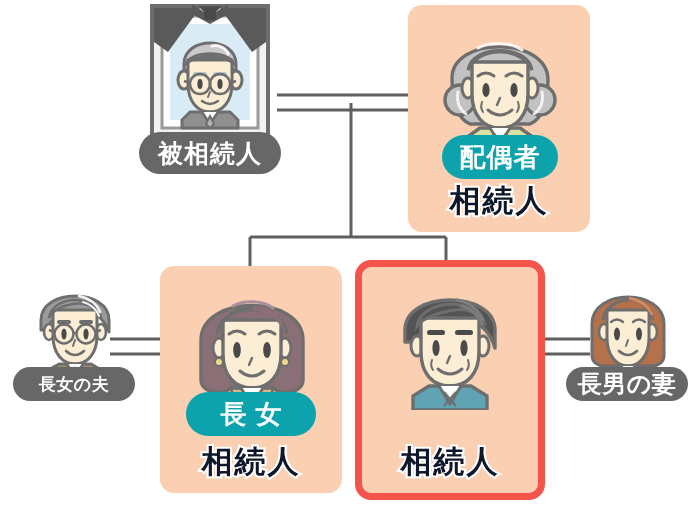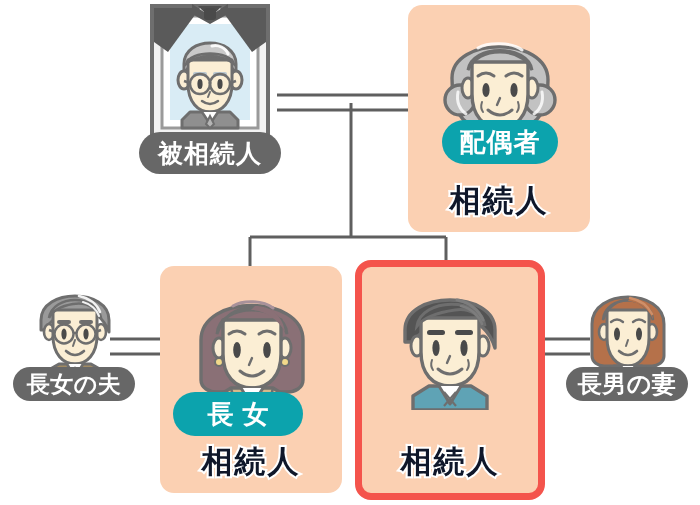--- a/index.html
+++ b/index.html
@@ -164,21 +164,21 @@
 
       <path d="M50 88 Q48 94 51 98" fill="none" stroke="#6e6e6e" stroke-width="2" stroke-linecap="round"></path>
       <path d="M86 88 Q88 94 85 98" fill="none" stroke="#6e6e6e" stroke-width="2" stroke-linecap="round"></path>
 
       <path d="M48 114 L34 124 L34 140 L102 140 L102 124 L88 114 Z" fill="#d8e2a0" stroke="#6e6e6e" stroke-width="3.4" stroke-linejoin="round"></path>
       <path d="M58 114 L68 130 L78 114" fill="#ffffff" stroke="#6e6e6e" stroke-width="3" stroke-linejoin="round"></path>
       <path d="M62 120 L74 132" stroke="#6e6e6e" stroke-width="2.4"></path>
       <path d="M74 120 L62 132" stroke="#6e6e6e" stroke-width="2.4"></path>
     </svg>
   </div>
-  <div class="pill teal" style="left:442px;top:120px;width:116px;height:44px;font-size:26px;letter-spacing:1px;">
+  <div class="pill teal" style="left:442px;top:135px;width:116px;height:44px;font-size:26px;letter-spacing:1px;">
     <span>配偶者</span>
   </div>
   <div class="caption" style="left:408px;top:180px;width:182px;font-size:31px;letter-spacing:2px;">
     <span>相続人</span>
   </div>
 
   <div class="node" style="left:185px;top:272px;width:134px;height:140px;">
     <svg width="134" height="140" viewBox="0 0 134 140">
 
       <path d="M16 68 C16 22, 118 22, 118 68 L118 108 C118 116, 110 120, 102 120 L32 120 C24 120, 16 116, 16 108 Z" fill="#8a7076" stroke="#6e6e6e" stroke-width="3.4" stroke-linejoin="round"></path>
@@ -206,21 +206,21 @@
       <path d="M55 99 Q67 109 79 99" fill="none" stroke="#6e6e6e" stroke-width="3" stroke-linecap="round"></path>
 
       <path d="M46 116 L30 126 L30 140 L104 140 L104 126 L88 116 Z" fill="#d6b98a" stroke="#6e6e6e" stroke-width="3.4" stroke-linejoin="round"></path>
       <path d="M56 116 L67 134 L78 116" fill="#ffffff" stroke="#6e6e6e" stroke-width="3" stroke-linejoin="round"></path>
       <path d="M46 116 L52 140" fill="none" stroke="#6e6e6e" stroke-width="2.6"></path>
       <path d="M88 116 L82 140" fill="none" stroke="#6e6e6e" stroke-width="2.6"></path>
       <path d="M61 122 L73 136" stroke="#6e6e6e" stroke-width="2.2"></path>
       <path d="M73 122 L61 136" stroke="#6e6e6e" stroke-width="2.2"></path>
     </svg>
   </div>
-  <div class="pill teal" style="left:173px;top:392px;width:130px;height:44px;font-size:26px;letter-spacing:9px;text-indent:9px;">
+  <div class="pill teal" style="left:186px;top:392px;width:130px;height:44px;font-size:26px;letter-spacing:9px;text-indent:9px;">
     <span>長女</span>
   </div>
   <div class="caption" style="left:160px;top:441px;width:182px;font-size:31px;letter-spacing:2px;">
     <span>相続人</span>
   </div>
 
   <div class="node" style="left:383px;top:268px;width:134px;height:142px;">
     <svg width="134" height="142" viewBox="0 0 134 142">
 
       <path d="M22 62 C22 22, 112 22, 112 62 L112 80 C112 80, 106 58, 90 54 C74 50, 40 58, 30 74 L22 74 Z" fill="#545454" stroke="#6e6e6e" stroke-width="3.4" stroke-linejoin="round"></path>
@@ -284,21 +284,21 @@
 
       <path d="M50 68 L48 74" fill="none" stroke="#6e6e6e" stroke-width="2" stroke-linecap="round"></path>
 
       <path d="M41 79 Q50 87 59 79" fill="none" stroke="#6e6e6e" stroke-width="2.6" stroke-linecap="round"></path>
 
       <path d="M34 92 L20 100 L20 108 L80 108 L80 100 L66 92 Z" fill="#a08a63" stroke="#6e6e6e" stroke-width="3" stroke-linejoin="round"></path>
       <path d="M42 92 L50 106 L58 92" fill="#ffffff" stroke="#6e6e6e" stroke-width="2.6" stroke-linejoin="round"></path>
       <path d="M50 96 L54 104 L50 108 L46 104 Z" fill="#c9a0b4" stroke="#6e6e6e" stroke-width="1.8"></path>
     </svg>
   </div>
-  <div class="pill gray" style="left:13px;top:367px;width:122px;height:34px;font-size:23px;letter-spacing:0.5px;">
+  <div class="pill gray" style="left:13px;top:367px;width:122px;height:34px;font-size:17px;letter-spacing:0.5px;">
     <span>長女の夫</span>
   </div>
 
   <div class="node" style="left:578px;top:272px;width:100px;height:108px;">
     <svg width="100" height="108" viewBox="0 0 100 108">
 
       <path d="M14 52 C14 16, 86 16, 86 52 L86 84 C86 90, 80 94, 74 94 L26 94 C20 94, 14 90, 14 84 Z" fill="#b5714a" stroke="#6e6e6e" stroke-width="3" stroke-linejoin="round"></path>
 
       <ellipse cx="26" cy="60" rx="5" ry="8" fill="#fbeed4" stroke="#6e6e6e" stroke-width="2.6"></ellipse>
       <ellipse cx="74" cy="60" rx="5" ry="8" fill="#fbeed4" stroke="#6e6e6e" stroke-width="2.6"></ellipse>

